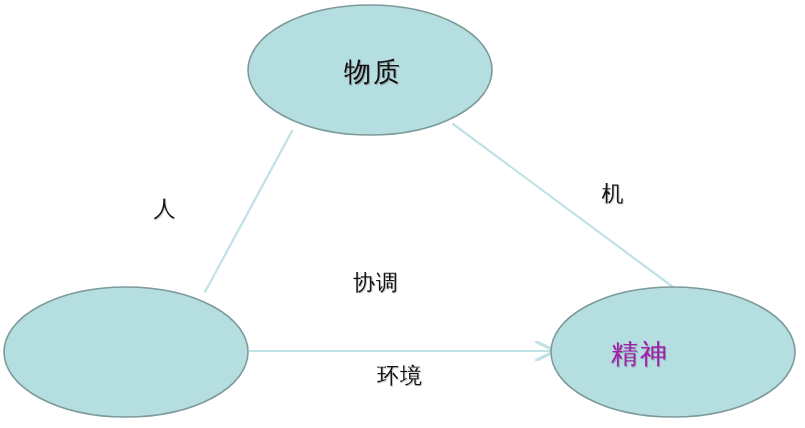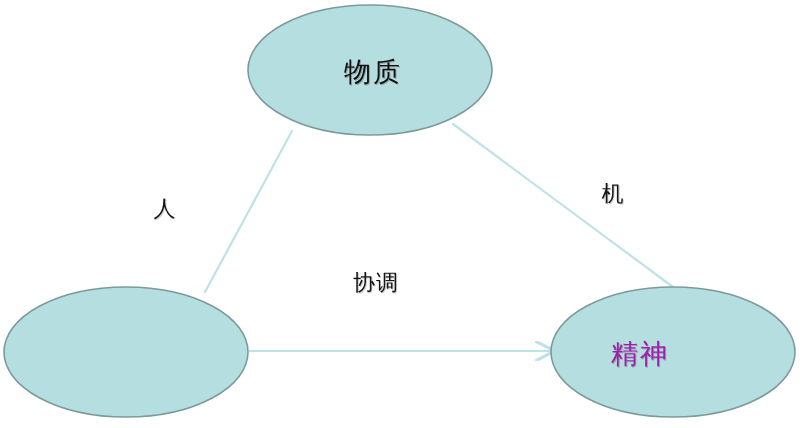--- a/index.html
+++ b/index.html
@@ -85,17 +85,18 @@
 
   <div class="node-label" id="node-0-label" style="left: 373px; top: 72px; color: rgb(16, 16, 16);">物质</div>
 
 
   <div class="node-label" id="node-2-label" style="left: 640px; top: 354px; color: #a21caf;">精神</div>
 
   <div class="edge-label" id="edge-0-label" style="left:165px; top:209px;">人</div>
 
   <div class="edge-label" id="edge-1-label" style="left:613px; top:194px;">机</div>
 
+  <div class="edge-label" id="edge-2-label" style="left:400px; top:376px;">环境</div>
 
 
   <div class="center-label" id="center-1-label" style="left:376px; top:243px;margin-top:40px;">协调</div>
 
 </div>
 
 </body></html>

